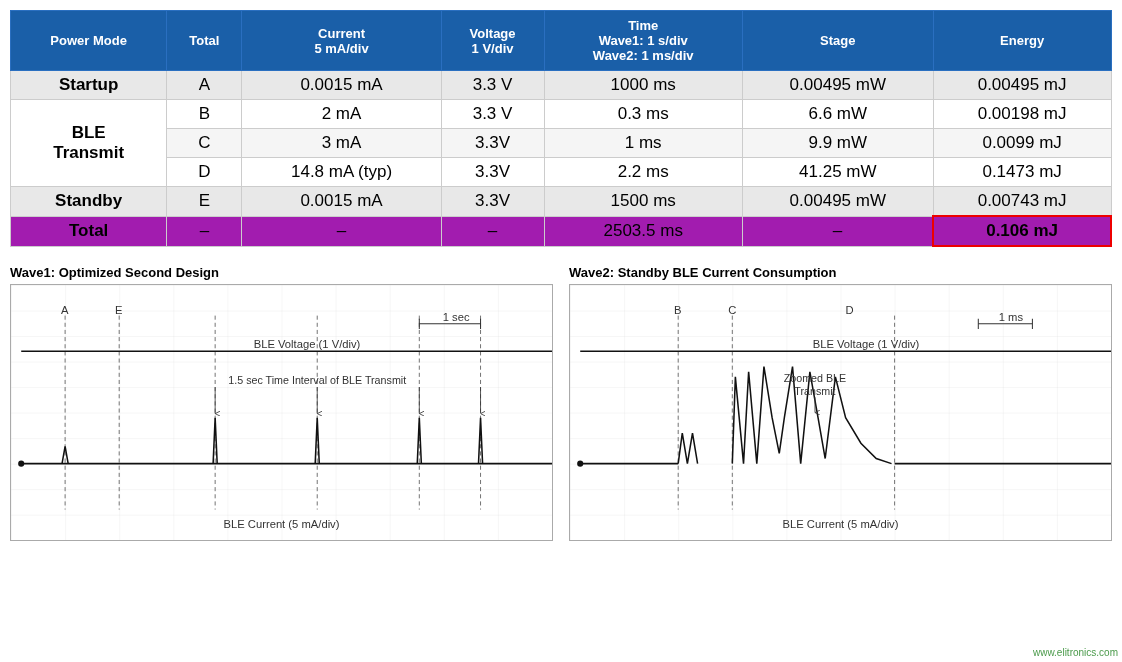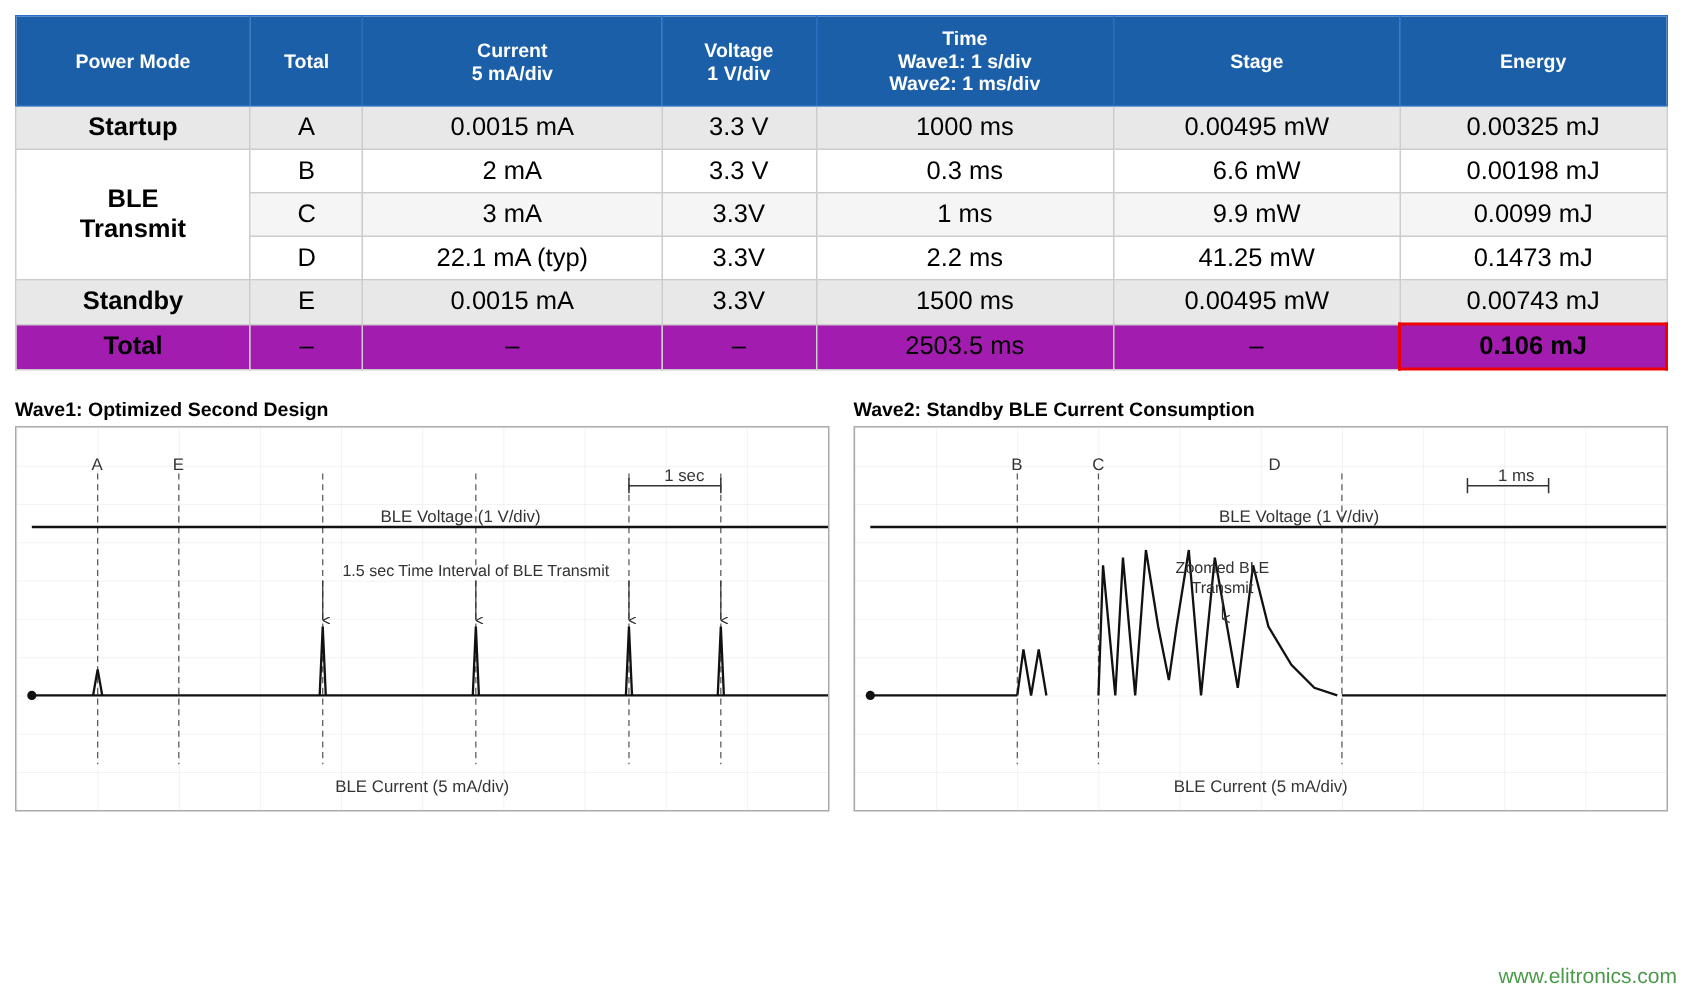--- a/index.html
+++ b/index.html
@@ -56,21 +56,21 @@
     }
 
     svg text {
       font-family: Arial, sans-serif;
     }
 
     .watermark {
       position: fixed;
       bottom: 4px;
       right: 4px;
-      font-size: 14px;
+      font-size: 10px;
       color: #4a9a4a;
     }
   </style>
 </head>
 <body>
 
 <table class="data-table">
   <thead>
     <tr>
       <th>Power Mode</th>
@@ -84,21 +84,21 @@
   </thead>
   <tbody>
 
     <tr class="row-startup">
       <td class="bold-cell">Startup</td>
       <td>A</td>
       <td>0.0015 mA</td>
       <td>3.3 V</td>
       <td>1000 ms</td>
       <td>0.00495 mW</td>
-      <td>0.00325 mJ</td>
+      <td>0.00495 mJ</td>
     </tr>
 
     <tr class="row-white">
       <td class="bold-cell" rowspan="3">BLE<br>Transmit</td>
       <td>B</td>
       <td>2 mA</td>
       <td>3.3 V</td>
       <td>0.3 ms</td>
       <td>6.6 mW</td>
       <td>0.00198 mJ</td>
@@ -108,21 +108,21 @@
       <td>C</td>
       <td>3 mA</td>
       <td>3.3V</td>
       <td>1 ms</td>
       <td>9.9 mW</td>
       <td>0.0099 mJ</td>
     </tr>
 
     <tr class="row-white">
       <td>D</td>
-      <td>22.1 mA (typ)</td>
+      <td>14.8 mA (typ)</td>
       <td>3.3V</td>
       <td>2.2 ms</td>
       <td>41.25 mW</td>
       <td>0.1473 mJ</td>
     </tr>
 
     <tr class="row-standby">
       <td class="bold-cell">Standby</td>
       <td>E</td>
       <td>0.0015 mA</td>

